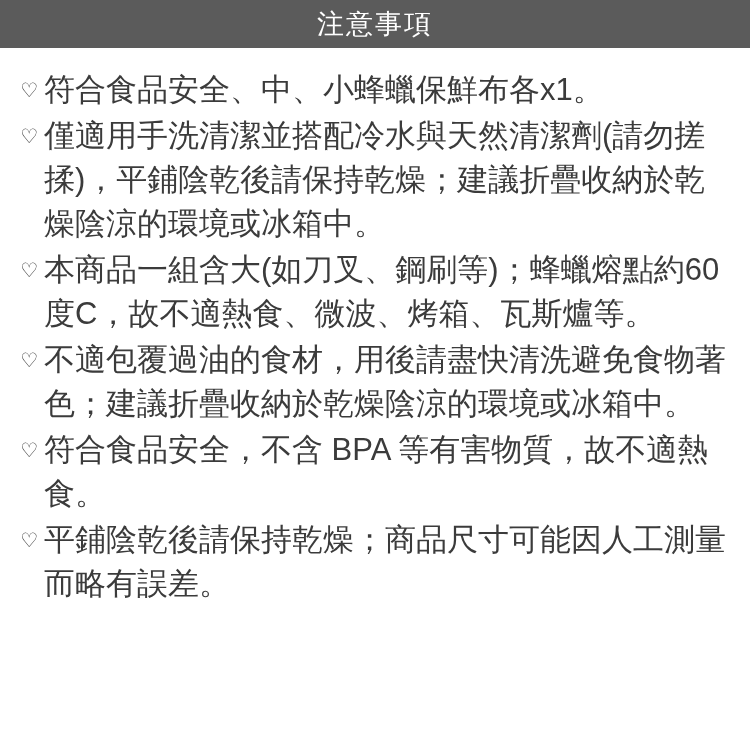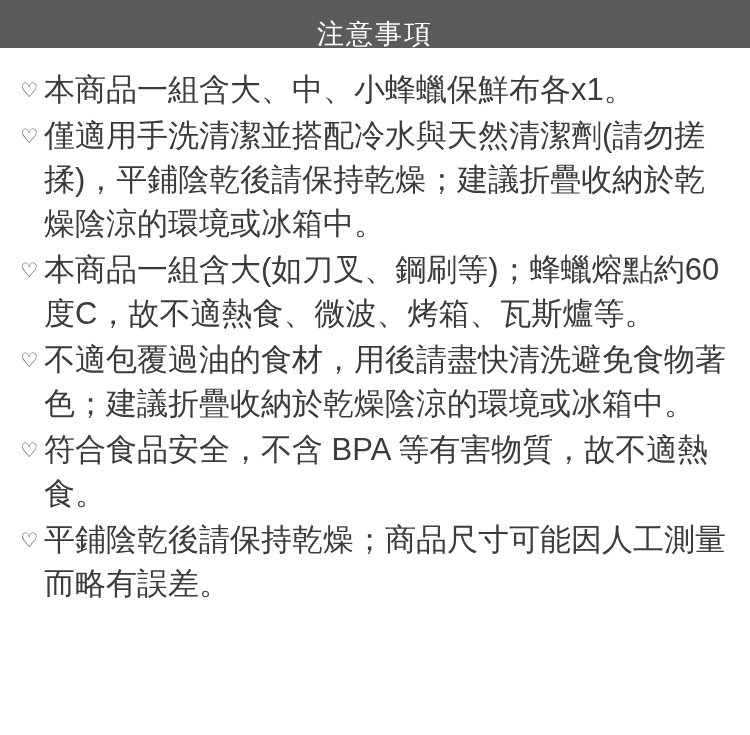--- a/index.html
+++ b/index.html
@@ -18,21 +18,21 @@
     height: 735px;
     position: relative;
     box-sizing: border-box;
   }
   .header {
     width: 100%;
     height: 48px;
     background: #5b5b5b;
     color: #ffffff;
     display: flex;
-    align-items: flex-end;
+    align-items: center;
     justify-content: center;
     box-sizing: border-box;
   }
   .header-title {
     font-size: 27px;
     letter-spacing: 2px;
     font-weight: normal;
     color: #ffffff;
     line-height: 1;
   }
@@ -70,21 +70,21 @@
 <div class="page">
 
   <div class="header">
     <div class="header-title">注意事項</div>
   </div>
 
   <div class="notes">
 
     <div class="note-item">
       <span class="bullet-icon">♡</span>
-      <span class="note-text">本商品一組含大、中、小蜂蠟保鮮布各x1。</span>
+      <span class="note-text">符合食品安全、中、小蜂蠟保鮮布各x1。</span>
     </div>
 
     <div class="note-item">
       <span class="bullet-icon">♡</span>
       <span class="note-text">僅適用手洗清潔並搭配冷水與天然清潔劑(請勿搓揉)，平鋪陰乾後請保持乾燥；建議折疊收納於乾燥陰涼的環境或冰箱中。</span>
     </div>
 
     <div class="note-item">
       <span class="bullet-icon">♡</span>
       <span class="note-text">本商品一組含大(如刀叉、鋼刷等)；蜂蠟熔點約60度C，故不適熱食、微波、烤箱、瓦斯爐等。</span>

